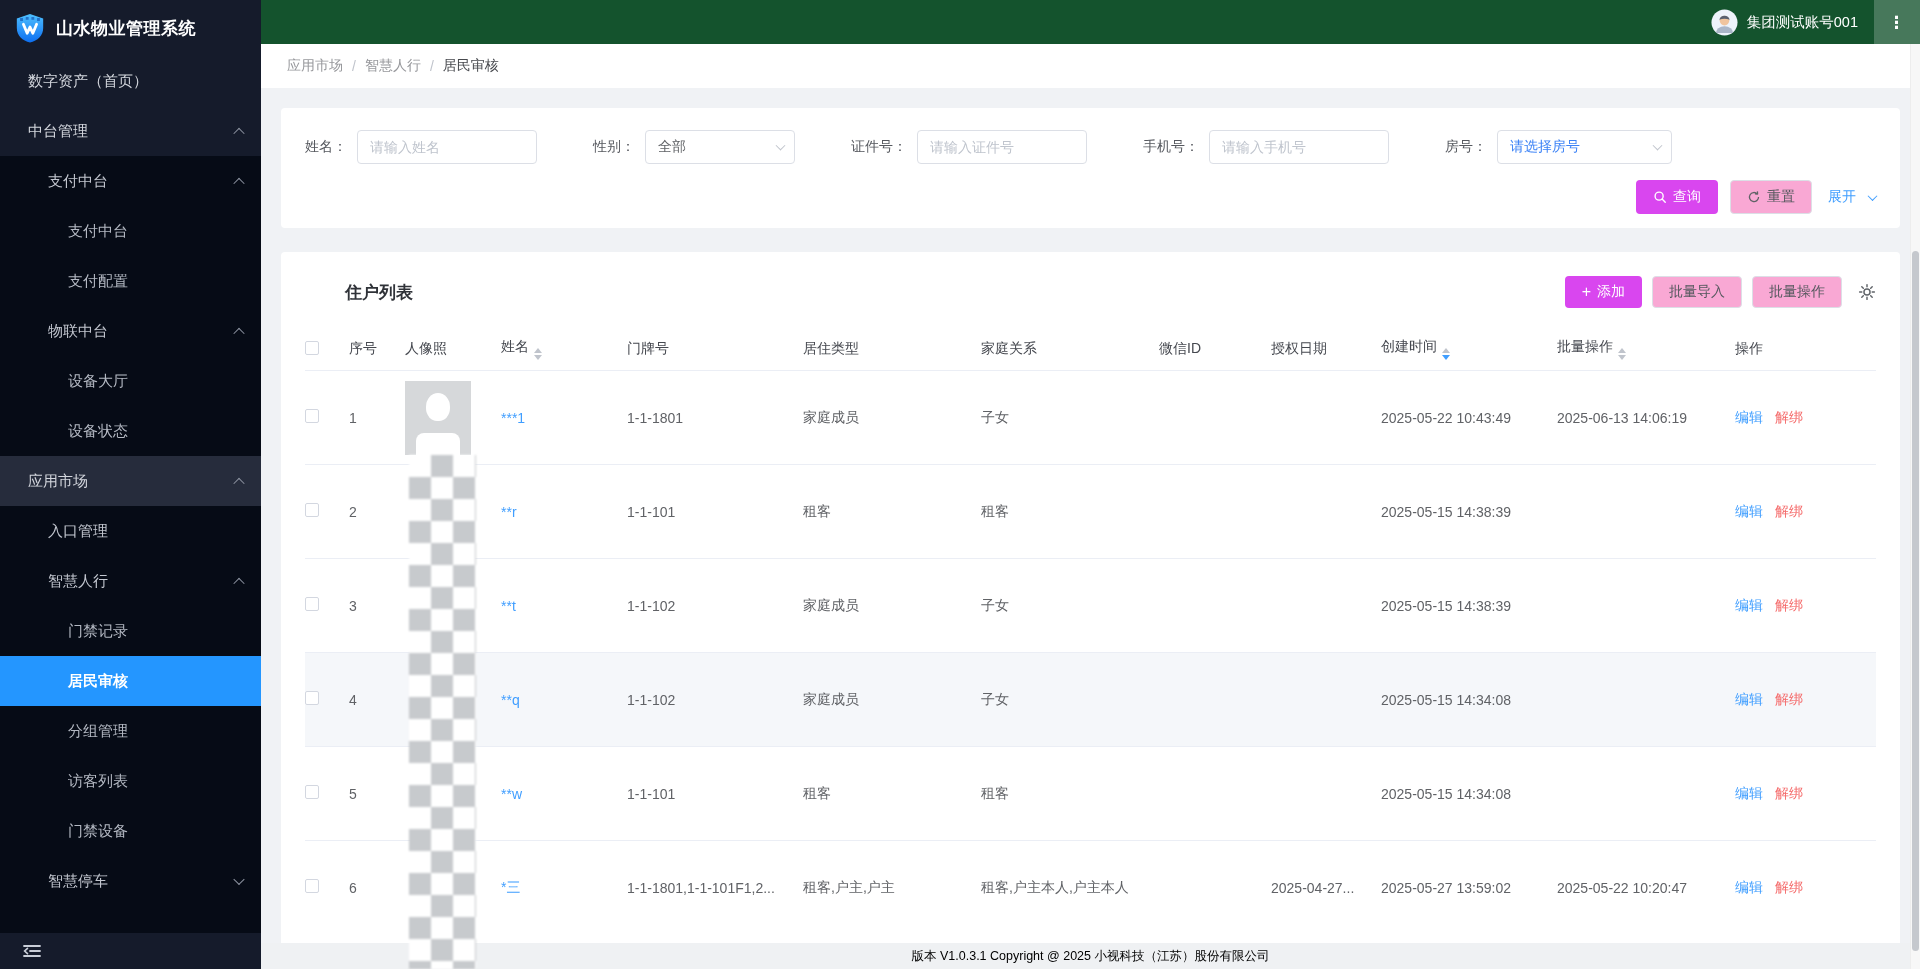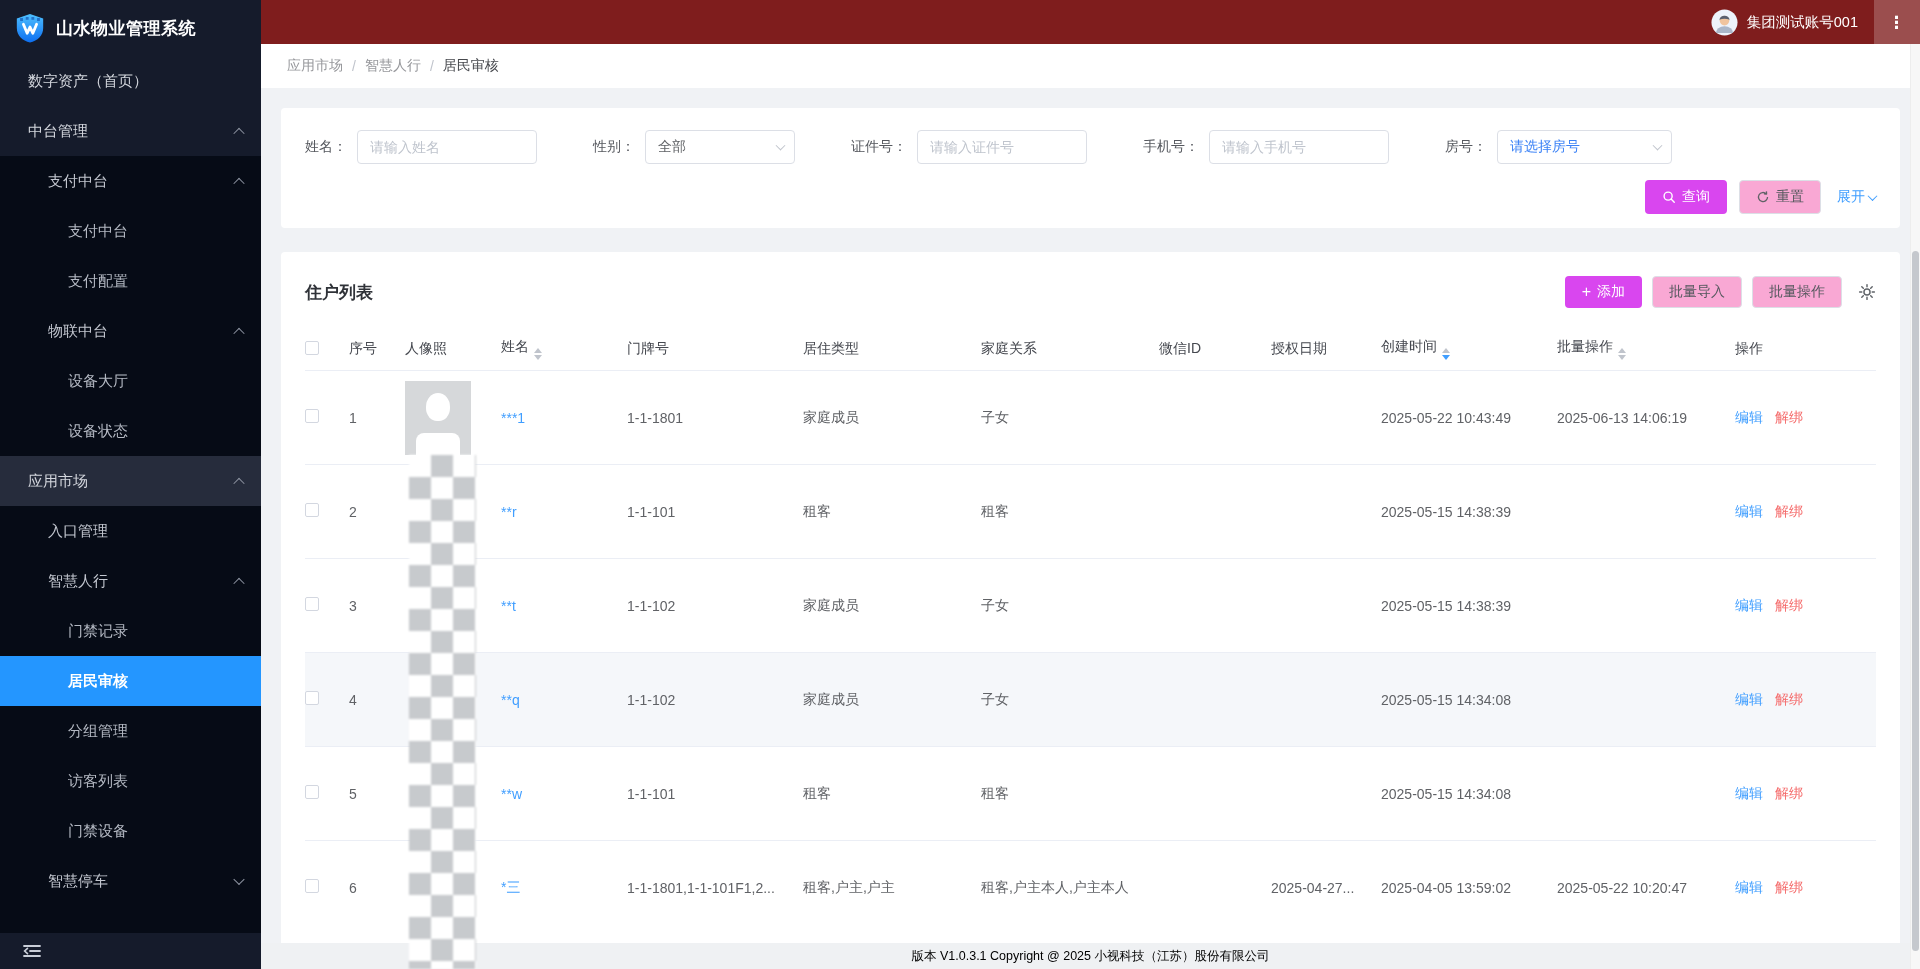--- a/index.html
+++ b/index.html
@@ -16,21 +16,21 @@
   .m-item.lvl1.lighter { background:#262c3c; }
   .m-item.lvl2 { padding-left:48px; color:#c2c6cf; }
   .m-item.lvl3 { padding-left:68px; color:#b4b9c3; }
   .m-item.active { background:#2496ff; color:#ffffff; font-weight:bold; }
   .chev { position:absolute; right:18px; top:50%; width:8px; height:8px; border-right:1.6px solid #8d93a0; border-bottom:1.6px solid #8d93a0; }
   .chev.up   { transform:translateY(-20%) rotate(-135deg); }
   .chev.down { transform:translateY(-70%) rotate(45deg); }
   .collapse-bar { position:absolute; left:0; bottom:0; width:100%; height:36px; background:#151b2b; display:flex; align-items:center; padding-left:22px; cursor:pointer; }
 
   
-  .topbar { position:fixed; left:261px; right:0; top:0; height:44px; background:#7f1d1d; z-index:9;
+  .topbar { position:fixed; left:261px; right:0; top:0; height:44px; background:#14532d; z-index:9;
     display:flex; align-items:center; justify-content:flex-end; }
   .account { display:flex; align-items:center; gap:9px; color:#fff; font-size:14.5px; }
   .dots-btn { width:46px; height:44px; margin-left:16px; background:rgba(255,255,255,.22); color:#fff;
     display:flex; align-items:center; justify-content:center; font-size:17px; font-weight:bold; cursor:pointer; letter-spacing:1px; }
 
   
   .crumb-bar { position:fixed; left:261px; right:0; top:44px; height:44px; background:#ffffff; z-index:8;
     display:flex; align-items:center; padding-left:26px; font-size:14px; }
   .crumb { color:#97989c; }
   .crumb:last-of-type { color:#46484d; }
@@ -51,26 +51,26 @@
     display:flex; align-items:center; position:relative; cursor:pointer; background:#fff; }
   .f-select .val { color:#606266; }
   .f-select .ph { color:#3b82f6; }
   .sel-chev { position:absolute; right:10px; top:50%; width:7px; height:7px;
     border-right:1.4px solid #c0c4cc; border-bottom:1.4px solid #c0c4cc; transform:translateY(-70%) rotate(45deg); }
   .btn-row { margin-top:16px; display:flex; align-items:center; justify-content:flex-end; gap:12px; }
   .btn { height:34px; border-radius:4px; display:inline-flex; align-items:center; gap:6px;
     padding:0 16px; font-size:14px; cursor:pointer; border:1px solid transparent; }
   .btn.primary { background:#d946ef; color:#fff; }
   .btn.plain { background:#f9a8d4; border-color:#dcdfe6; color:#55585e; }
-  .link-expand { color:#409eff; display:inline-flex; align-items:center; gap:4px; cursor:pointer; margin-left:4px; }
+  .link-expand { color:#409eff; display:inline-flex; align-items:center; gap:13px; cursor:pointer; margin-left:4px; }
   .link-expand .sel-chev { position:static; transform:rotate(45deg) translate(-1px,-1px); border-color:#409eff; }
 
   
   .table-card { margin-top:24px; padding:18px 24px 0; min-height:700px; position:relative; }
-  .tc-head { display:flex; align-items:center; justify-content:space-between; height:44px; margin-bottom:14px; }
+  .tc-head { display:flex; align-items:center; justify-content:space-between; height:44px; margin-bottom:14px;margin-left:40px; }
   .tc-title { font-size:17px; font-weight:bold; color:#2f3238; }
   .tc-actions { display:flex; align-items:center; gap:10px; }
   .gear { display:flex; align-items:center; margin-left:6px; cursor:pointer; }
 
   .grid-row { display:grid; align-items:center;
     grid-template-columns:44px 56px 96px 126px 176px 178px 178px 112px 110px 176px 178px minmax(0,1fr); }
   .thead { height:42px; color:#45484f; font-weight:500; }
   .trow { height:94px; border-top:1px solid #ebeef5; }
   .trow.highlight { background:#f5f7fa; }
   .cell { padding-right:8px; overflow:hidden; text-overflow:ellipsis; white-space:nowrap; }
@@ -407,21 +407,21 @@
         <div class="grid-row trow">
           <div class="cell"><span class="cbx" style="display:inline-block"></span></div>
           <div class="cell">6</div>
           <div class="cell"></div>
           <div class="cell"><span class="name-link">*三</span></div>
           <div class="cell">1-1-1801,1-1-101F1,2...</div>
           <div class="cell">租客,户主,户主</div>
           <div class="cell">租客,户主本人,户主本人</div>
           <div class="cell"></div>
           <div class="cell">2025-04-27...</div>
-          <div class="cell">2025-04-05 13:59:02</div>
+          <div class="cell">2025-05-27 13:59:02</div>
           <div class="cell">2025-05-22 10:20:47</div>
           <div class="cell"><span class="op-link op-edit">编辑</span><span class="op-link op-unbind">解绑</span></div>
         </div>
       </div>
   </div>
 </div>
 
 <div class="checker-strip"></div>
 
 <div class="footer">

